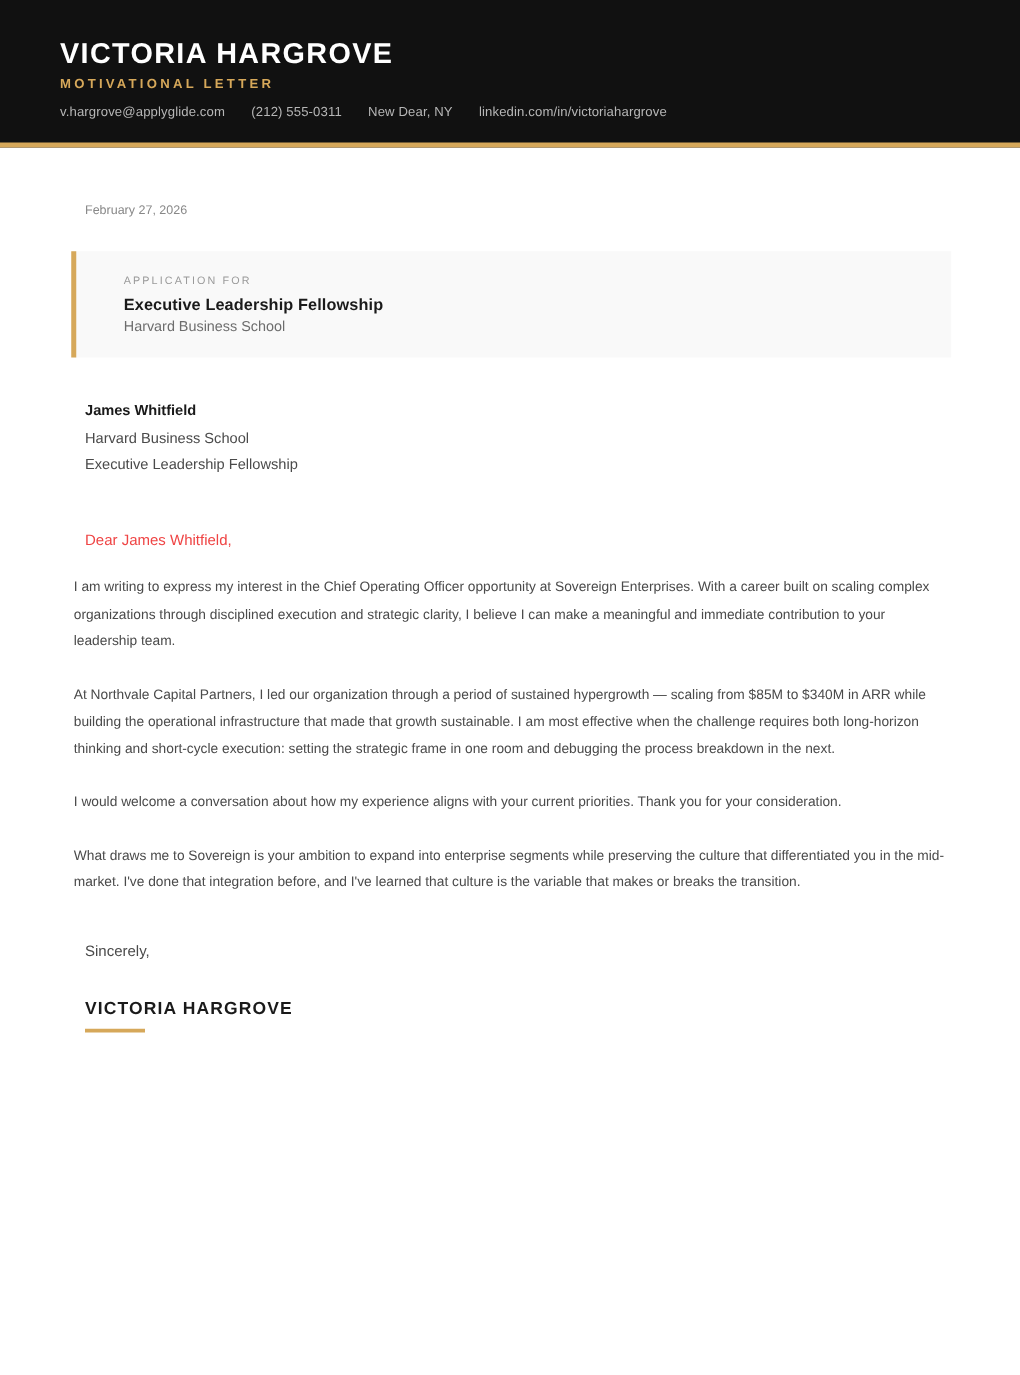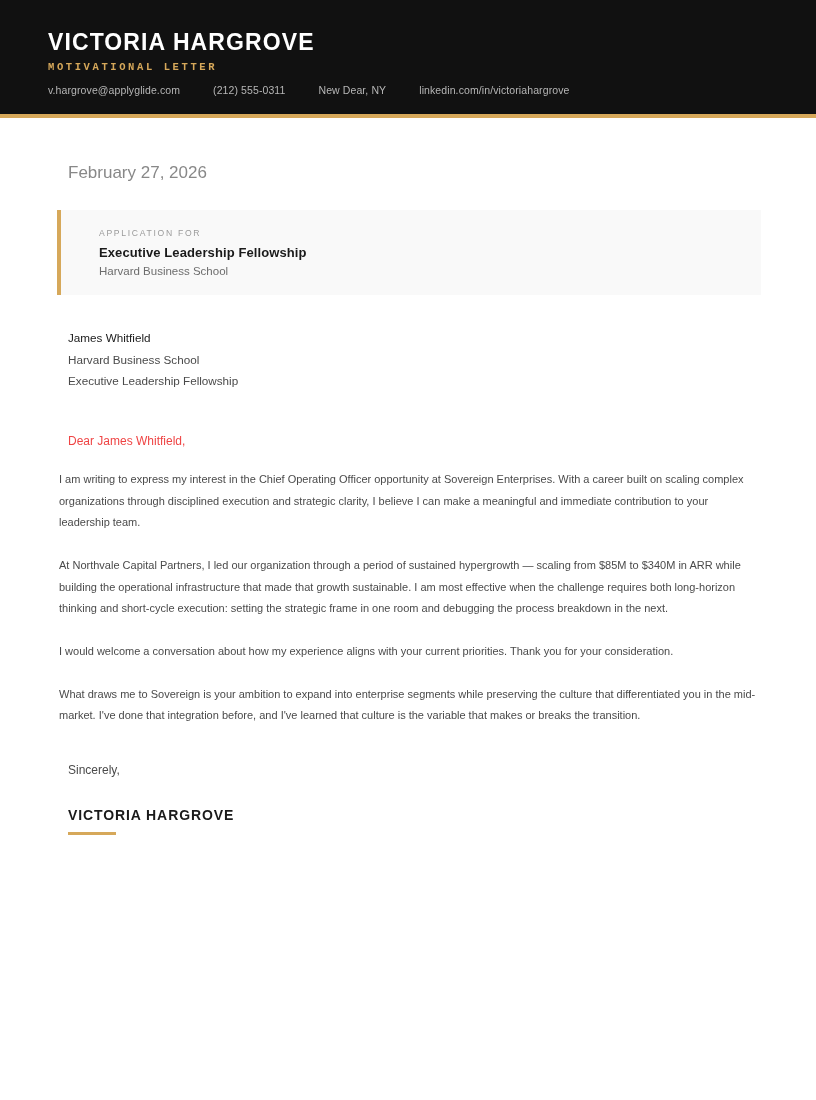--- a/index.html
+++ b/index.html
@@ -33,42 +33,41 @@
     margin: 0;
     text-transform: uppercase;
   }
   .header-subtitle {
     font-size: 10.5px;
     font-weight: bold;
     letter-spacing: 2.6px;
     color: #D6A85A;
     text-transform: uppercase;
     margin-top: 6px;
-    font-family: Liberation Mono, monospace;
   }
   .header-contacts {
     margin-top: 11px;
     display: flex;
     align-items: center;
-    gap: 33px;
+    gap: 21px;
   }
   .contact-item {
     font-size: 10.5px;
     color: #b6b6b6;
     letter-spacing: 0.1px;
     white-space: nowrap;
   }
 
   
   .letter-body {
     padding: 0 56px;
     box-sizing: border-box;
   }
   .letter-date {
-    font-size: 17px;
+    font-size: 10px;
     color: #888888;
     margin-top: 45px;
     margin-left: 12px;
   }
 
   
   .application-callout {
     margin-top: 27px;
     margin-left: 1px;
     margin-right: 0;
@@ -98,21 +97,21 @@
     margin-top: 5px;
   }
 
   
   .recipient-block {
     margin-top: 32px;
     margin-left: 12px;
   }
   .recipient-name {
     font-size: 11.7px;
-    font-weight: normal;
+    font-weight: bold;
     color: #1a1a1a;
     line-height: 1.85;
   }
   .recipient-line {
     font-size: 11.7px;
     color: #4a4a4a;
     line-height: 1.85;
   }
 
   .salutation {

